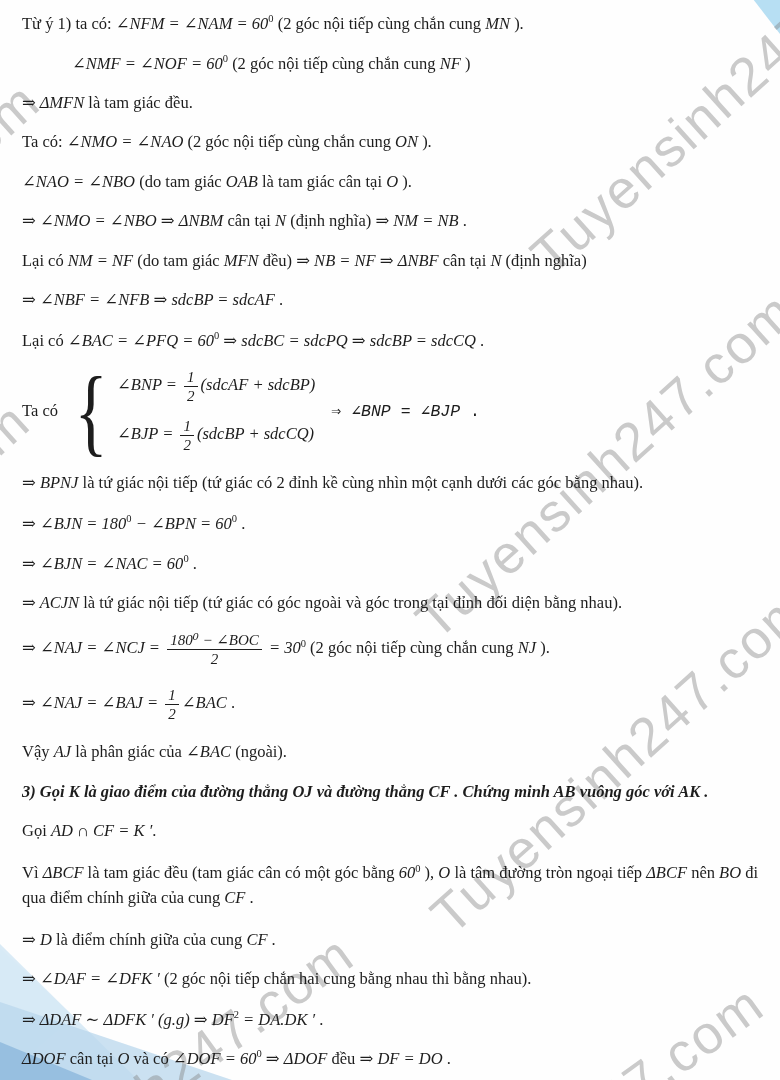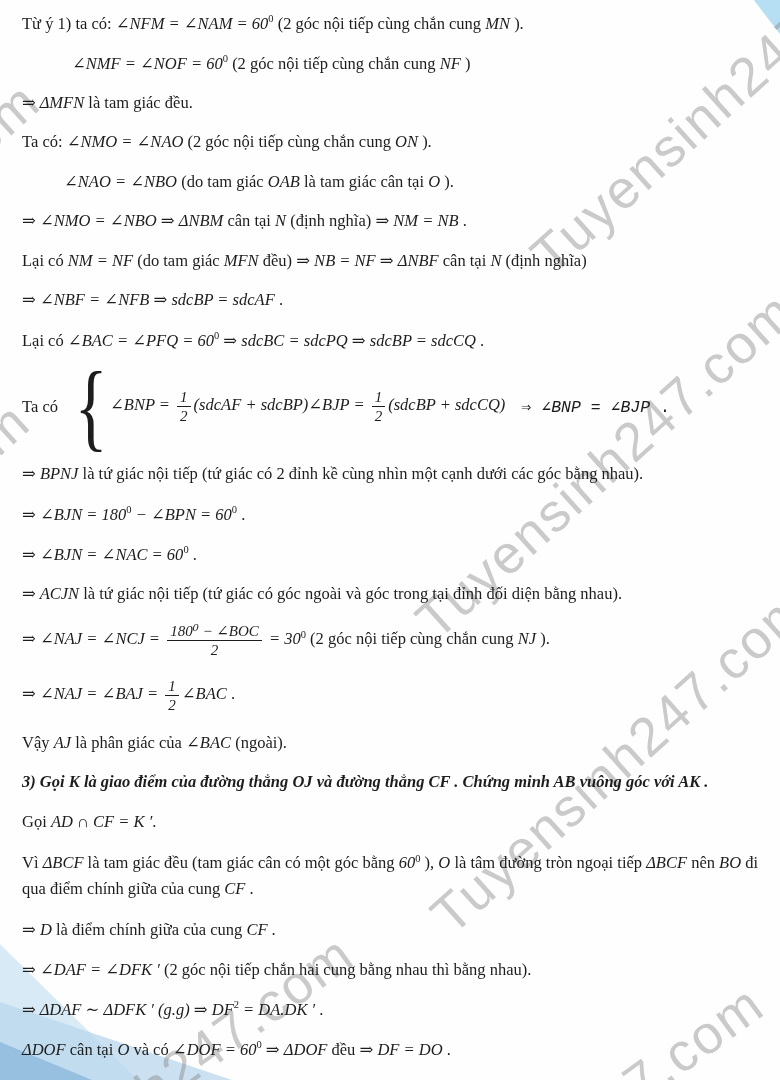--- a/index.html
+++ b/index.html
@@ -44,21 +44,21 @@
     vertical-align:middle;font-size:15px;line-height:1.2;margin:0 3px;font-style:italic;
   }
   .frac .num{border-bottom:1.2px solid currentColor;padding:0 3px;}
   .frac .den{padding:0 3px;}
   .sys{display:flex;align-items:center;margin:0 0 18px 0;font-size:16.5px;}
   .sys .prefix{font-style:normal;margin-right:16px;}
   .sys .brace{
     font-size:96px;font-weight:400;line-height:.8;
     transform:scale(.72,1.02);margin:0 -4px 0 -6px;
   }
-  .sys .cases{display:flex;flex-direction:row;}
+  .sys .cases{display:flex;flex-direction:column;gap:12px;margin-left:7px;}
   .sys .caserow{white-space:nowrap;}
   .sys .suffix{margin-left:16px;white-space:nowrap;font-family:Liberation Mono, monospace;}
 </style>
 </head>
 <body>
 
 <div class="page">
 
   <div class="tri tri-tr"></div>
   <div class="tri bl-4"></div>
@@ -72,21 +72,21 @@
   <div class="wm" style="left:-160px;top:575px;">Tuyensinh247.com</div>
   <div class="wm" style="left:620px;top:760px;">Tuyensinh247.com</div>
   <div class="wm flat" style="left:150px;top:1090px;">Tuyensinh247.com</div>
   <div class="wm flat" style="left:560px;top:1140px;">Tuyensinh247.com</div>
 
   <div class="content">
       <div class="line"><span class="t-rm">Từ ý 1) ta có: </span><span class="t-it">∠NFM = ∠NAM = 60</span><sup class="t-sup">0</sup><span class="t-rm"> (2 góc nội tiếp cùng chắn cung </span><span class="t-it">MN</span><span class="t-rm"> ).</span></div>
       <div class="line" style="margin-left: 50px;"><span class="t-it">∠NMF = ∠NOF = 60</span><sup class="t-sup">0</sup><span class="t-rm"> (2 góc nội tiếp cùng chắn cung </span><span class="t-it">NF</span><span class="t-rm"> )</span></div>
       <div class="line"><span class="t-it">⇒ ΔMFN</span><span class="t-rm"> là tam giác đều.</span></div>
       <div class="line"><span class="t-rm">Ta có: </span><span class="t-it">∠NMO = ∠NAO</span><span class="t-rm"> (2 góc nội tiếp cùng chắn cung </span><span class="t-it">ON</span><span class="t-rm"> ).</span></div>
-      <div class="line" style="margin-left: 42px;"><span class="t-it">∠NAO = ∠NBO</span><span class="t-rm"> (do tam giác </span><span class="t-it">OAB</span><span class="t-rm"> là tam giác cân tại </span><span class="t-it">O</span><span class="t-rm"> ).</span></div>
+      <div class="line" style=""><span class="t-it">∠NAO = ∠NBO</span><span class="t-rm"> (do tam giác </span><span class="t-it">OAB</span><span class="t-rm"> là tam giác cân tại </span><span class="t-it">O</span><span class="t-rm"> ).</span></div>
       <div class="line"><span class="t-it">⇒ ∠NMO = ∠NBO  ⇒ ΔNBM</span><span class="t-rm"> cân tại </span><span class="t-it">N</span><span class="t-rm"> (định nghĩa) </span><span class="t-it">⇒ NM = NB</span><span class="t-rm"> .</span></div>
       <div class="line"><span class="t-rm">Lại có </span><span class="t-it">NM = NF</span><span class="t-rm"> (do tam giác </span><span class="t-it">MFN</span><span class="t-rm"> đều) </span><span class="t-it">⇒ NB = NF  ⇒ ΔNBF</span><span class="t-rm"> cân tại </span><span class="t-it">N</span><span class="t-rm"> (định nghĩa)</span></div>
       <div class="line"><span class="t-it">⇒ ∠NBF = ∠NFB  ⇒ sdcBP = sdcAF</span><span class="t-rm"> .</span></div>
       <div class="line"><span class="t-rm">Lại có </span><span class="t-it">∠BAC = ∠PFQ = 60</span><sup class="t-sup">0</sup><span class="t-it"> ⇒ sdcBC = sdcPQ  ⇒ sdcBP = sdcCQ</span><span class="t-rm"> .</span></div>
       <div class="sys">
         <span class="prefix">Ta có</span>
         <span class="brace">{</span>
         <div class="cases">
           <div class="caserow"><span class="t-it">∠BNP = </span><span class="frac">
               <span class="num">1</span>

